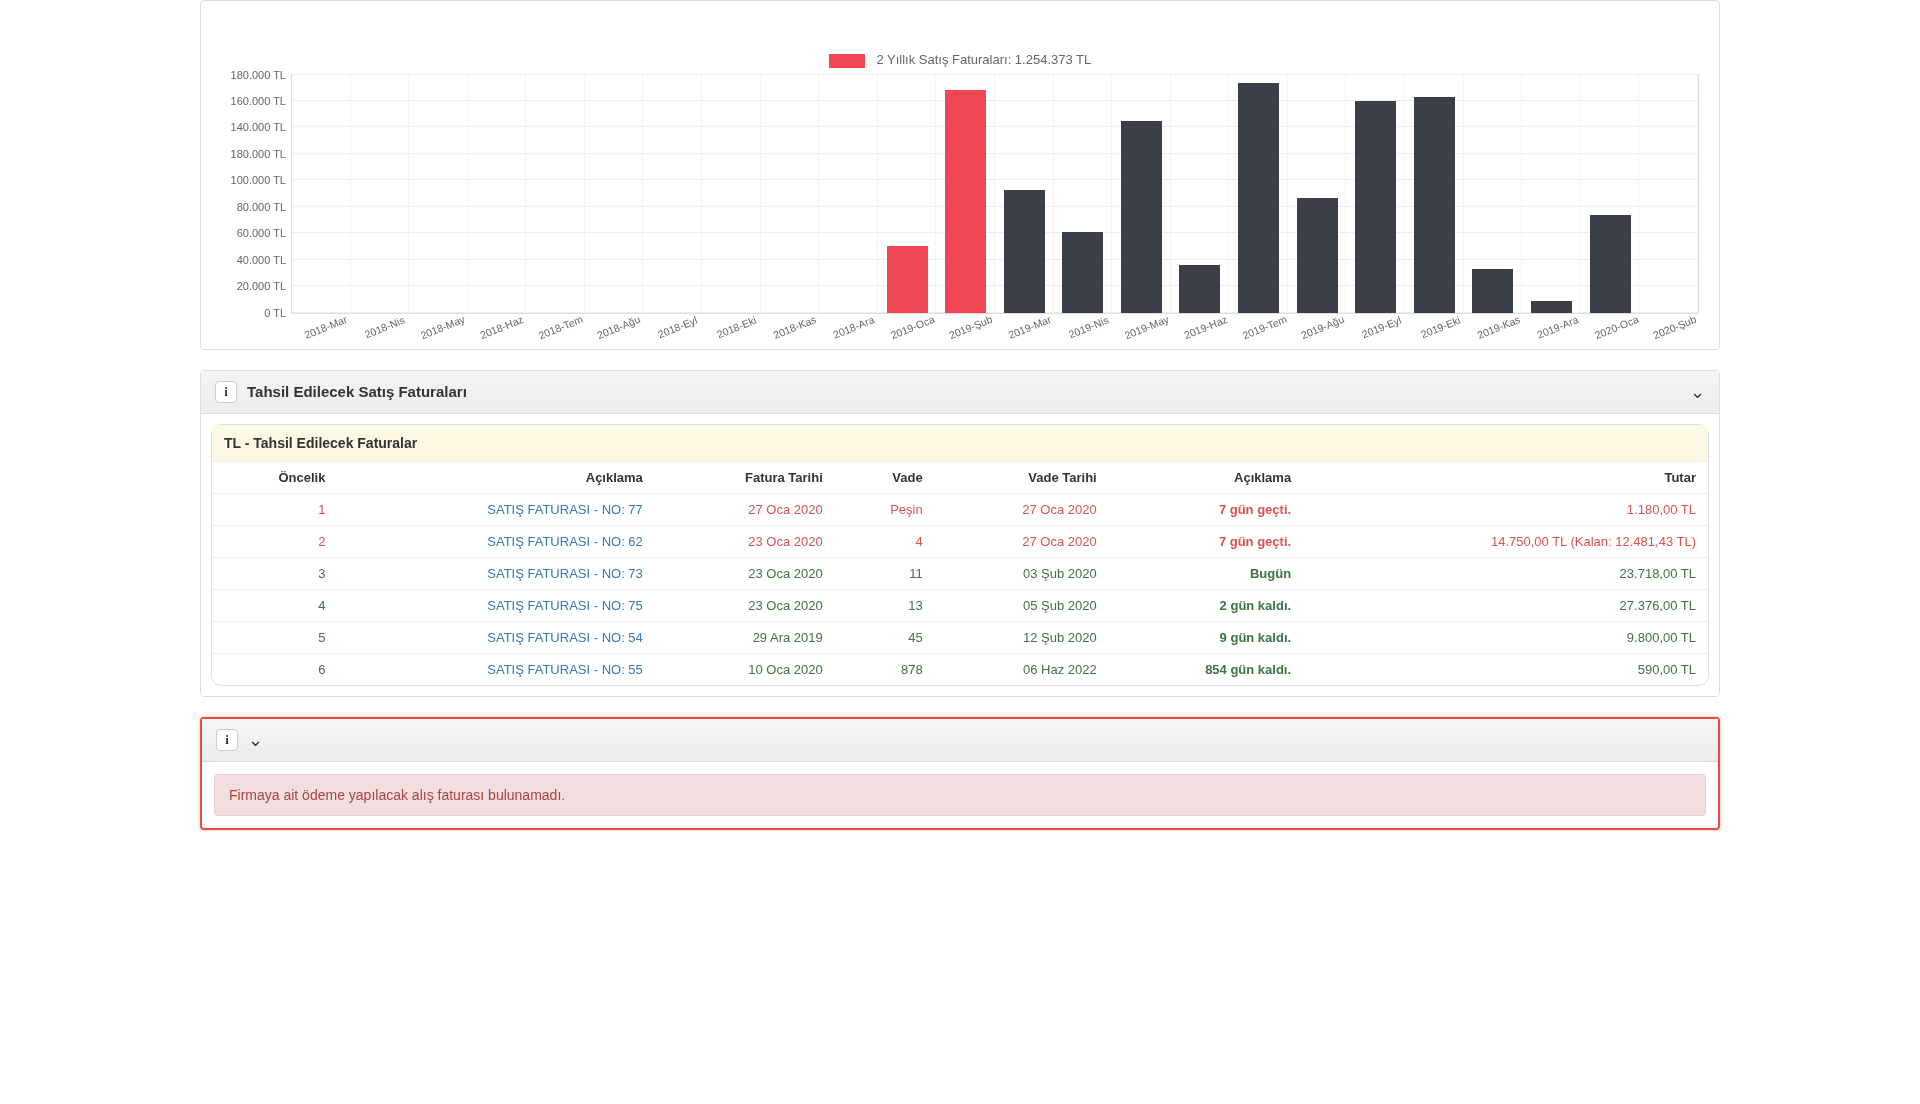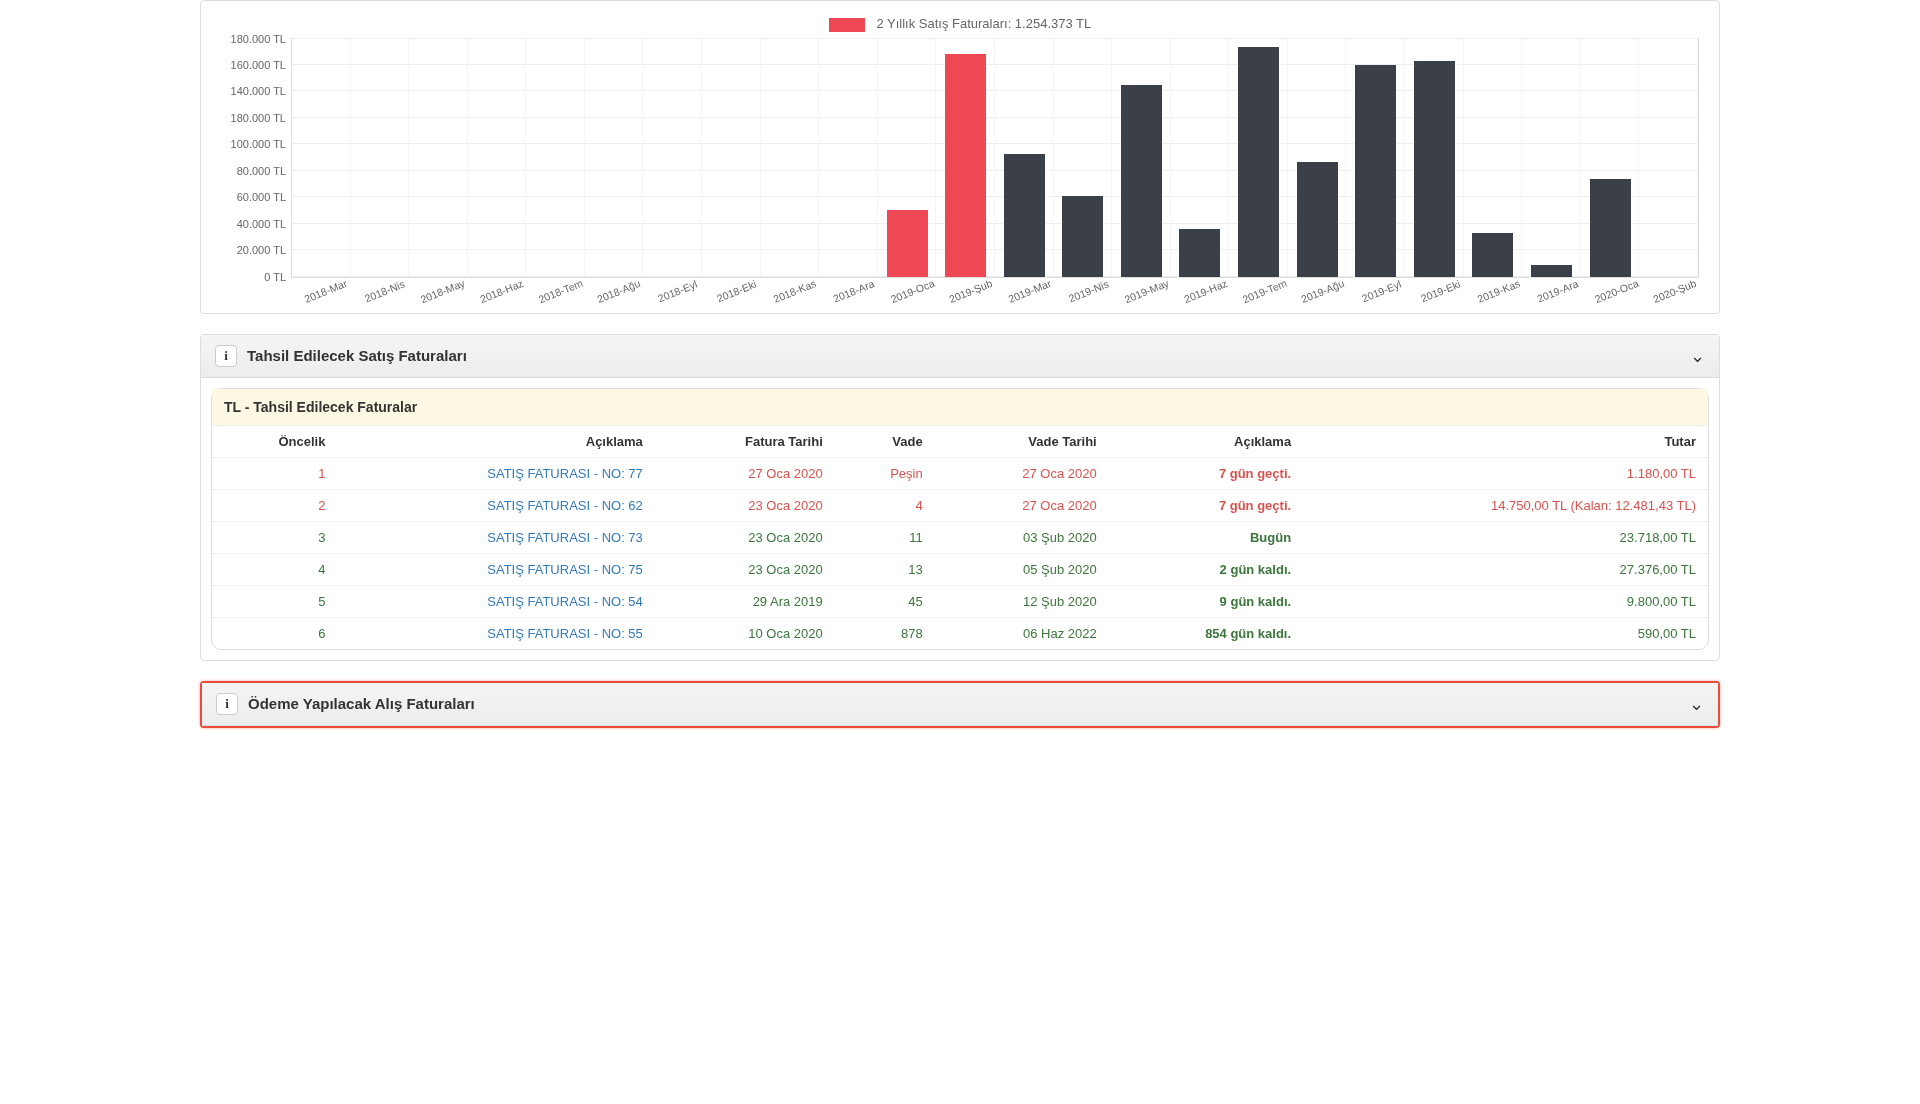--- a/index.html
+++ b/index.html
@@ -9,21 +9,21 @@
     color: #333;
     background: #fff;
     padding: 0 200px 40px 200px;
   }
   .panel {
     border: 1px solid #ddd;
     border-radius: 4px;
     margin-bottom: 20px;
     background: #fff;
   }
-  .panel-body { padding: 15px 10px; }
+  .panel-body { padding: 15px 10px; margin-top: 36px; }
   .panel-header {
     background: linear-gradient(#f5f5f5, #ececec);
     border-bottom: 1px solid #ddd;
     padding: 10px 14px;
     display: flex;
     align-items: center;
     cursor: pointer;
   }
   .panel-header .info-badge {
     display: inline-flex;
@@ -292,16 +292,16 @@
             <td>590,00 TL</td>
           </tr>
         </tbody>
     </table>
   </div>
 </div>
 
 <div class="panel highlighted-panel">
   <div class="panel-header">
     <span class="info-badge">i</span>
-    <span class="title">Ödeme Yapılacak Alış Faturaları</span>
     <span class="chevron">⌄</span>
   </div>
+  <div class="alert-danger">Firmaya ait ödeme yapılacak alış faturası bulunamadı.</div>
 </div>
 
 </body></html>

